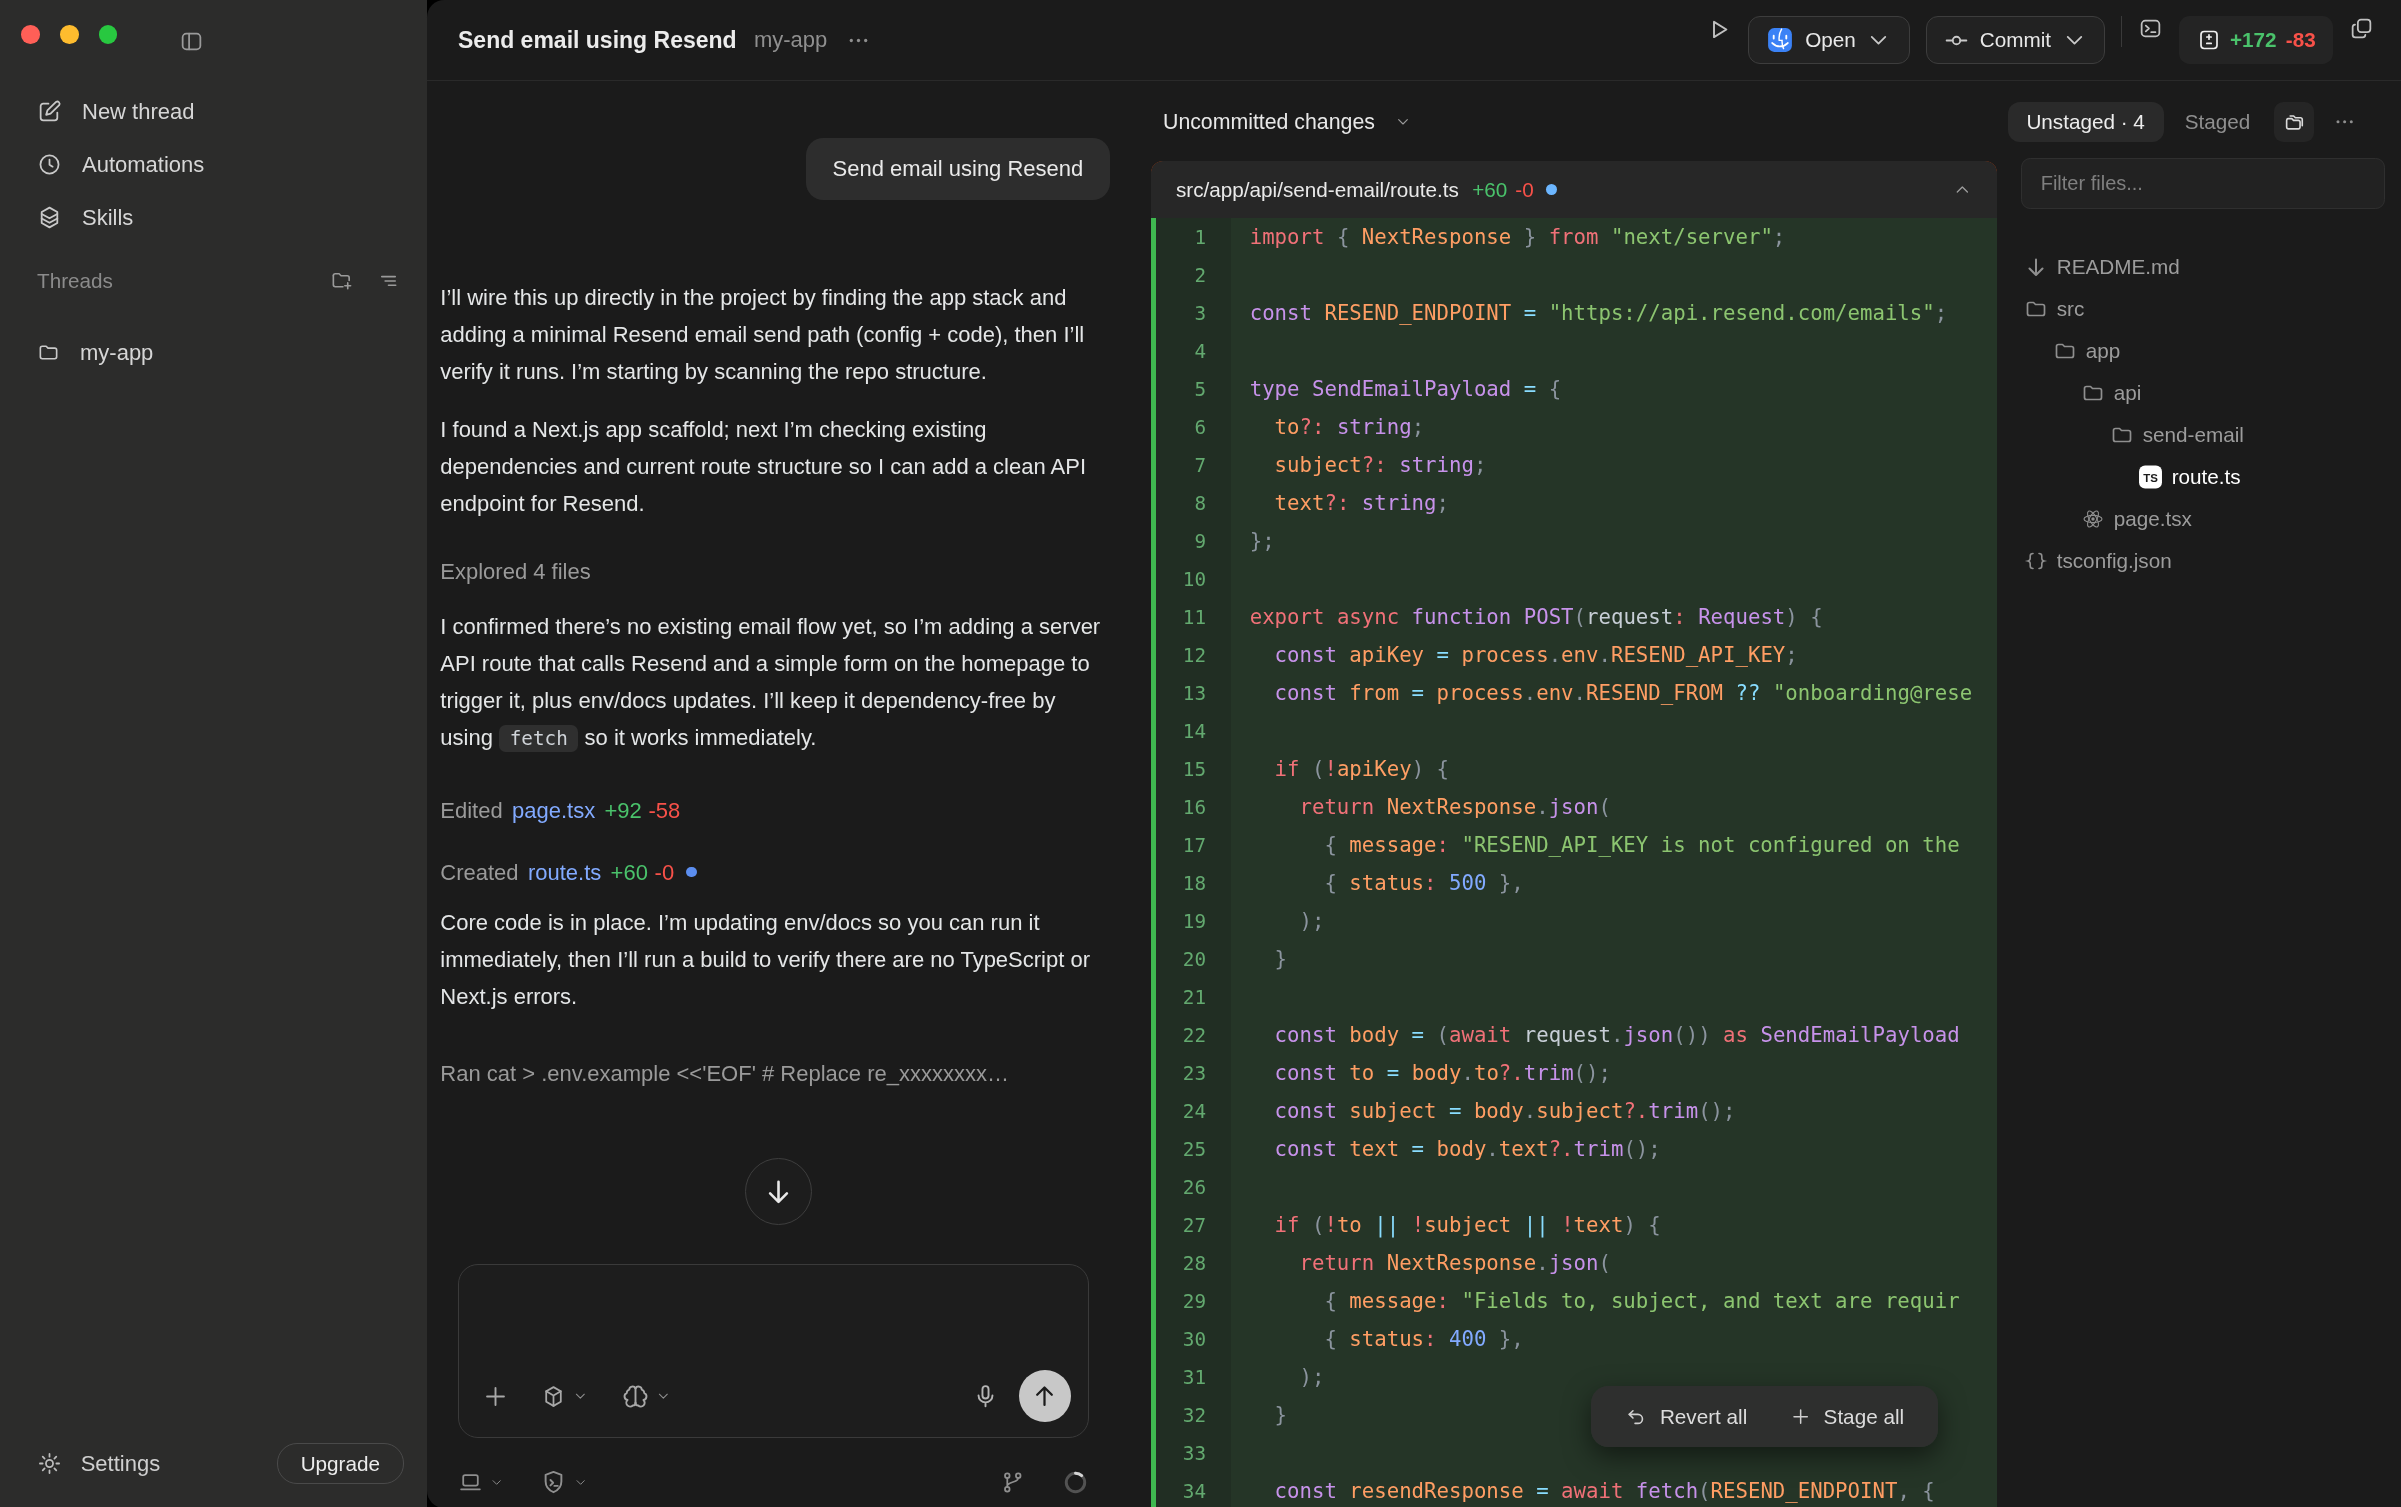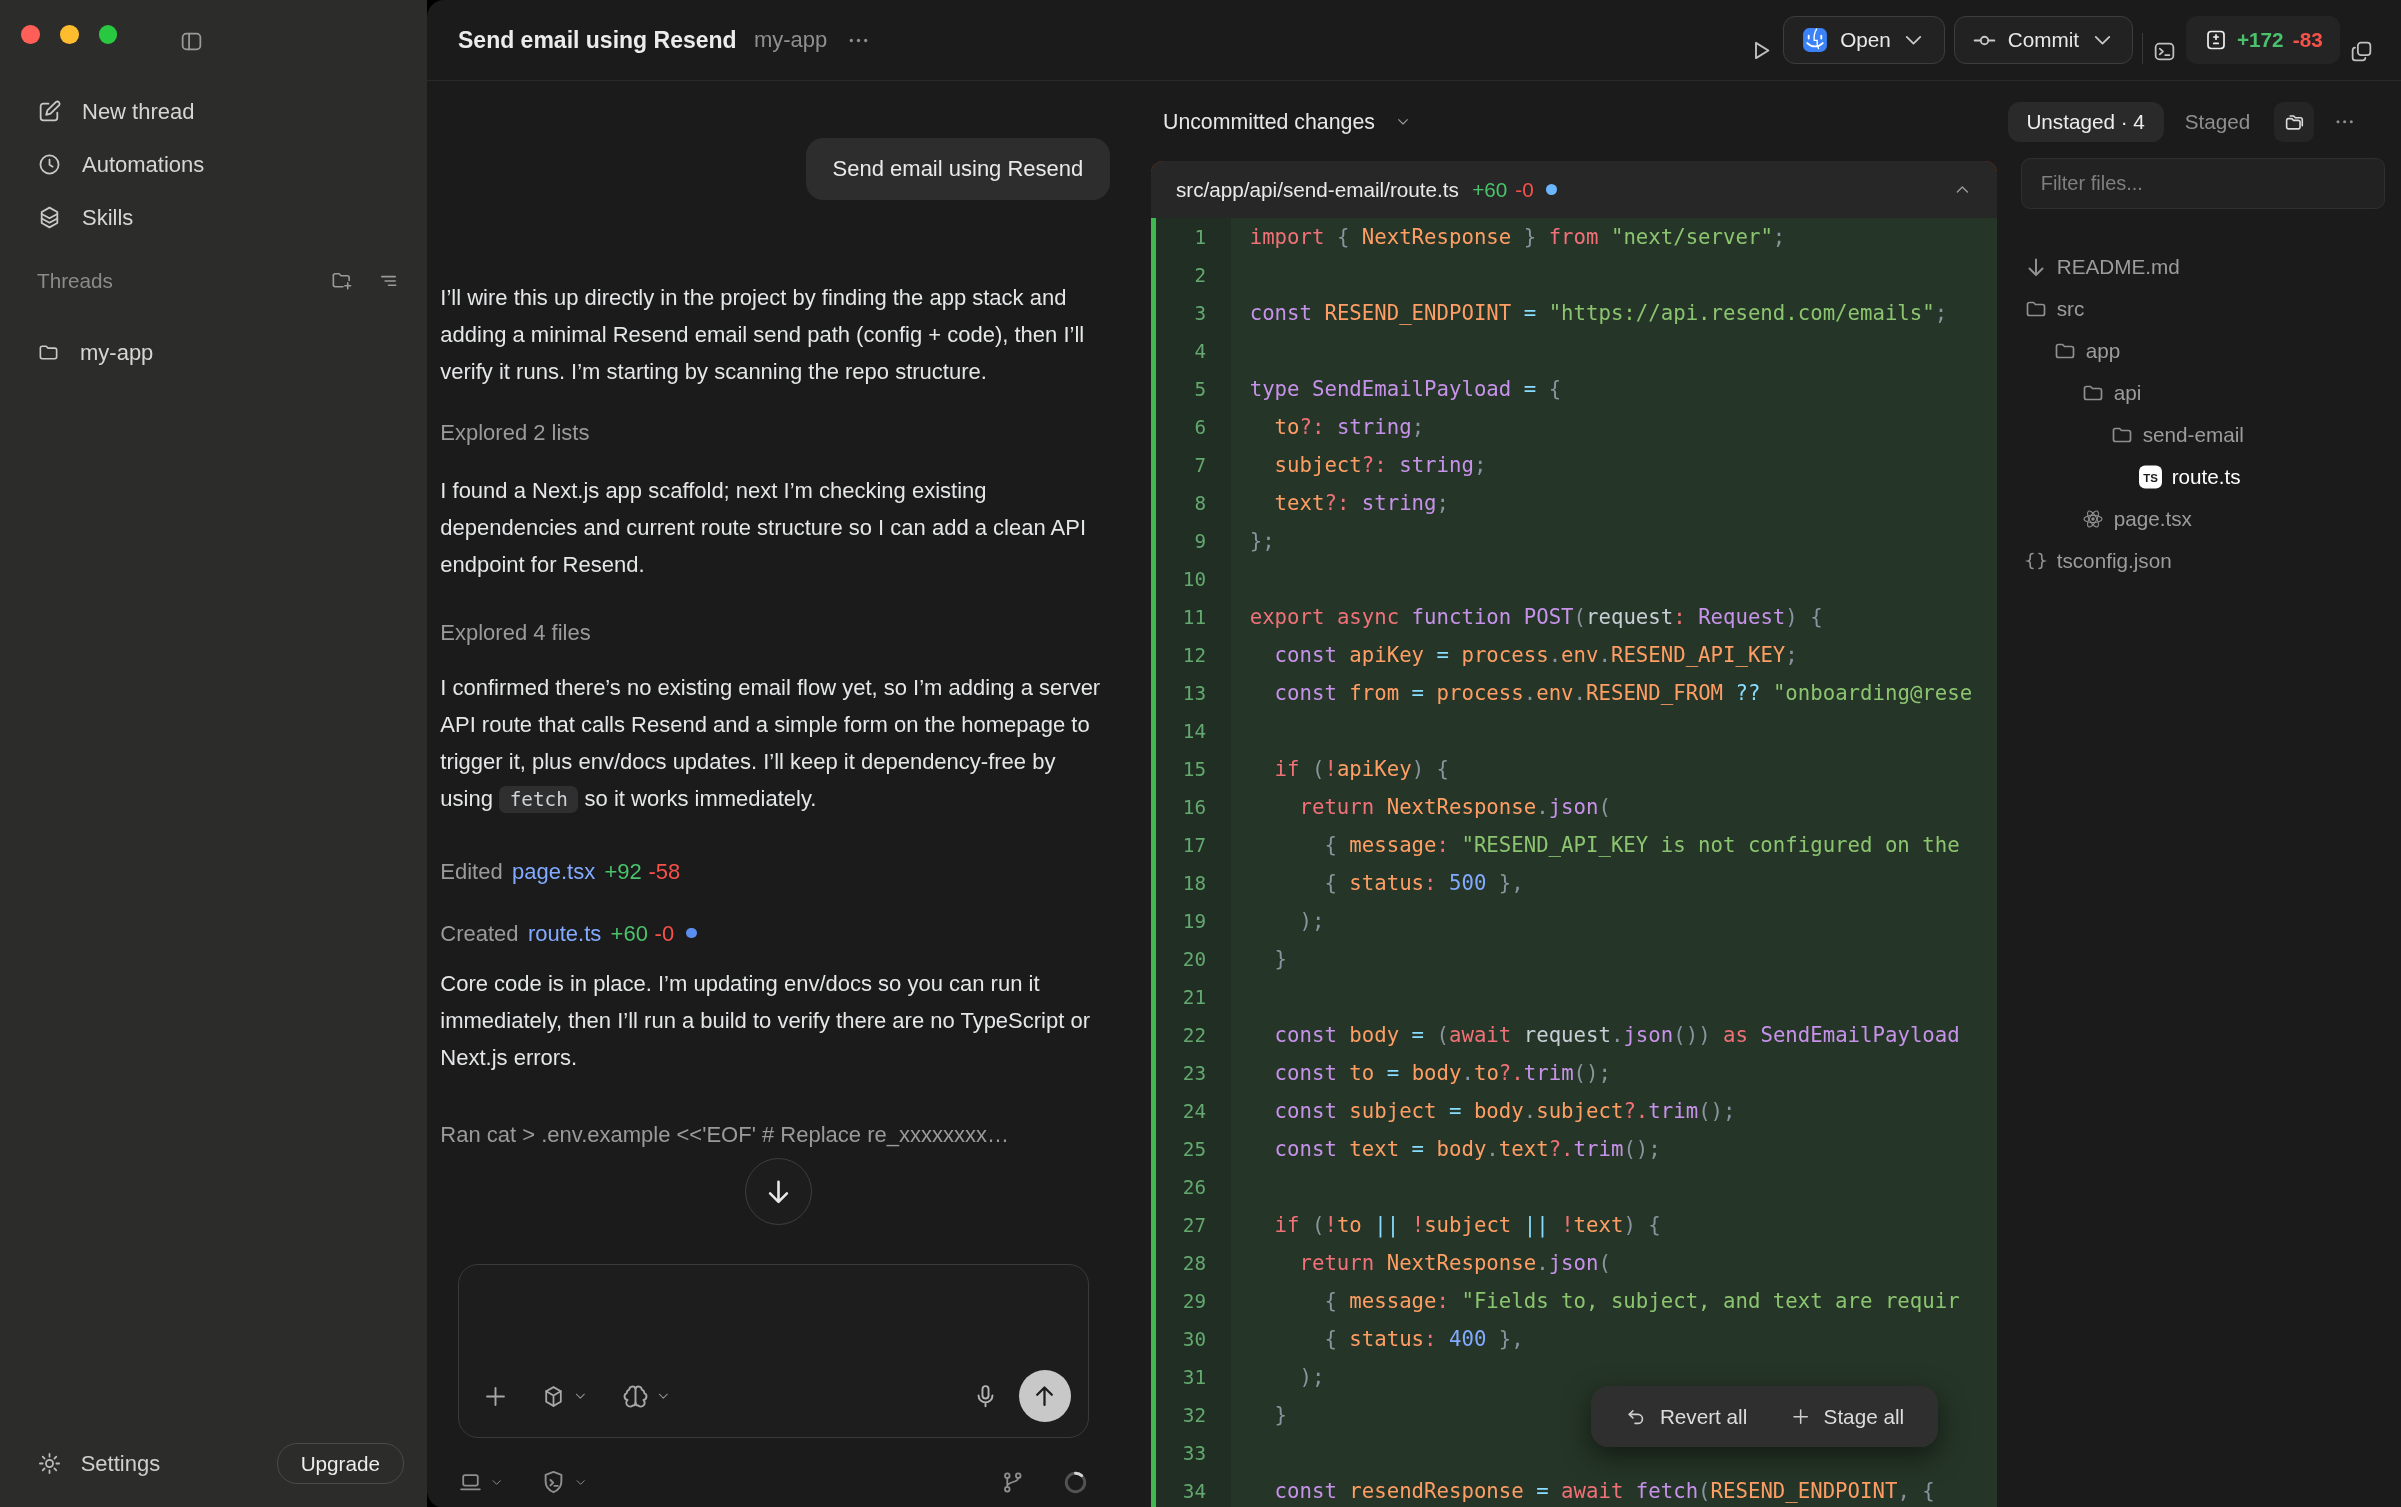--- a/index.html
+++ b/index.html
@@ -22,21 +22,21 @@
   .sb-foot .settings { display:flex; align-items:center; gap:18.7px; color:#cfcfcf; font-size:22px; flex:1; }
   .sb-foot .settings .ico { font-size:25px; color:#bdbdbd; }
   .upgrade-btn { border:1.3px solid #4a4a4a; border-radius:20px; height:41px; padding:0 23px; display:flex; align-items:center; color:#ececec; font-size:20.7px; background:transparent; }
 
   
   .main { position:absolute; left:427px; top:0; right:0; height:1508px; background:#1b1b1b; border-radius:17.3px 0 0 17.3px; overflow:hidden; }
   .topbar { position:absolute; left:0; top:0; right:0; height:81px; display:flex; align-items:center; border-bottom:1.3px solid #2a2a2a; padding:0 27px 0 31px; }
   .tb-title { color:#ececec; font-size:23px; font-weight:700; }
   .tb-sub { color:#8f8f8f; font-size:22px; margin-left:17.3px; }
   .tb-dots { color:#8f8f8f; font-size:23px; margin-left:20px; }
-  .tb-right { margin-left:auto; display:flex; align-items:flex-end; gap:9px; }
+  .tb-right { margin-left:auto; display:flex; align-items:flex-start; gap:16px; }
   .tb-icobtn { color:#c0c0c0; font-size:27px; display:flex; align-items:center; }
   .pill-btn { display:flex; align-items:center; gap:10.7px; height:48px; border:1.3px solid #3d3d3d; background:#222; border-radius:12px; padding:0 17.3px; color:#e8e8e8; font-size:20.7px; }
   .pill-btn .chev { color:#9a9a9a; font-size:16px; }
   .pill-btn .ico { font-size:25px; color:#c9c9c9; }
   .tb-sep { width:1.3px; height:31px; background:#3a3a3a; }
   .diffstat { display:flex; align-items:center; gap:9.3px; background:#242424; border-radius:10.7px; height:48px; padding:0 17.3px; font-size:20.7px; font-weight:600; }
   .diffstat .ico { color:#efefef; font-size:24px; }
 
   .content { position:absolute; left:0; top:83px; right:0; bottom:0; display:flex; }
 
@@ -263,21 +263,20 @@
       </div>
     </header>
 
     <div class="content">
 
       <section class="chat-col">
         <div class="chat-scroll">
           <div class="bubble">Send email using Resend</div>
           <div id="chat-blocks">
               <div class="p" style="margin-top: 79px;">I’ll wire this up directly in the project by finding the app stack and adding a minimal Resend email send path (config + code), then I’ll verify it runs. I’m starting by scanning the repo structure.</div>
-              <div class="meta" style="margin-top: 24px;">Explored 2 lists</div>
               <div class="p" style="margin-top: 21.3px;">I found a Next.js app scaffold; next I’m checking existing dependencies and current route structure so I can add a clean API endpoint for Resend.</div>
               <div class="meta" style="margin-top: 31px;">Explored 4 files</div>
               <div class="p" style="margin-top: 17.3px;"><span>I confirmed there’s no existing email flow yet, so I’m adding a server API route that calls Resend and a simple form on the homepage to trigger it, plus env/docs updates. I’ll keep it dependency-free by using </span><span class="codechip">fetch</span><span> so it works immediately.</span></div>
               <div class="fc" style="margin-top: 35px;">
                 <span class="verb">Edited</span>
                 <span class="file">page.tsx</span>
                 <span class="add">+92</span>
                 <span class="rem">-58</span>
               </div>
               <div class="fc" style="margin-top: 25px;">

